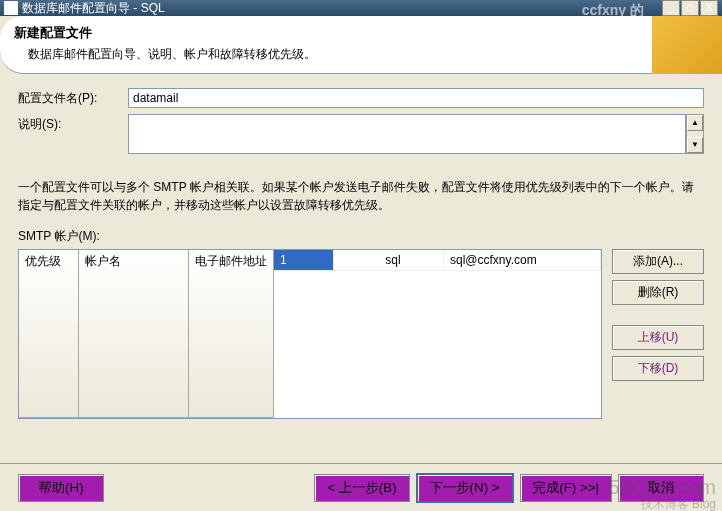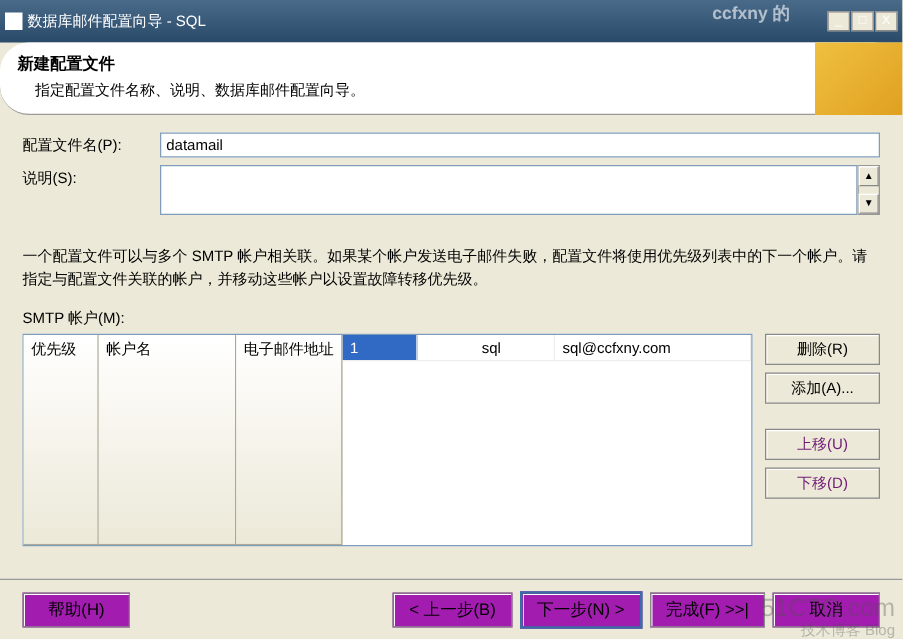--- a/index.html
+++ b/index.html
@@ -1,17 +1,17 @@
 <!DOCTYPE html>
 <html><head>
 <meta charset="utf-8">
 <style>
 * { box-sizing: border-box; margin: 0; padding: 0; }
 body { font-family: "Microsoft YaHei", SimSun, Arial, sans-serif; font-size: 12px; background: #ece9d8; width: 722px; height: 511px; overflow: hidden; position: relative; }
-.titlebar { background: linear-gradient(#4a6a8a, #2a4a6a); color: #fff; height: 34px; display: flex; align-items: center; padding: 0 4px; justify-content: space-between; }
+.titlebar { background: linear-gradient(#4a6a8a, #2a4a6a); color: #fff; height: 16px; display: flex; align-items: center; padding: 0 4px; justify-content: space-between; }
 .titlebar-left { display: flex; align-items: center; gap: 4px; }
 .titlebar-icon { width: 14px; height: 14px; background: #fff; display: inline-block; }
 .titlebar-btns { display: flex; gap: 1px; }
 .titlebar-btn { width: 18px; height: 16px; background: #ece9d8; border: 1px solid #888; font-size: 10px; text-align: center; line-height: 14px; cursor: pointer; }
 .header-panel { background: #fff; border-bottom: 1px solid #999; padding: 8px 14px; height: 58px; position: relative; border-radius: 23px; }
 .header-title { font-size: 13px; font-weight: bold; margin-bottom: 4px; }
 .header-sub { font-size: 12px; margin-left: 14px; }
 .header-graphic { position: absolute; right: 0; top: 0; width: 70px; height: 58px; background: linear-gradient(135deg, #f0c040, #e0a020); }
 .body-panel { padding: 14px 18px; }
 .form-row { display: flex; align-items: flex-start; margin-bottom: 6px; }
@@ -38,41 +38,41 @@
 .td-email { flex: 1; }
 .side-btns { width: 92px; display: flex; flex-direction: column; gap: 6px; }
 .btn { border: 1px solid #888; background: #ece9d8; padding: 3px 4px; font-size: 12px; cursor: pointer; text-align: center; box-shadow: inset 1px 1px 0 #fff; }
 .btn:disabled, .btn.disabled { color: #701a75; }
 .button-bar { position: absolute; bottom: 0; left: 0; right: 0; height: 48px; border-top: 1px solid #999; background: #ece9d8; display: flex; align-items: center; padding: 0 18px; gap: 6px; }
 .button-bar .spacer { flex: 1; }
 .nav-btn { min-width: 86px; padding: 4px 12px; border: 1px solid #888; background: #a21caf; cursor: pointer; box-shadow: inset 1px 1px 0 #fff; }
 .nav-btn.primary { border: 2px solid #3a6ea5; }
 .watermark { position: absolute; right: 6px; bottom: 0; color: rgba(80,80,80,0.35); font-size: 20px; font-weight: normal; pointer-events: none; text-align: right; line-height: 1.1; }
 .watermark small { font-size: 12px; display: block; }
-.overlay-text { position: absolute; top: 2px; right: 90px; color: rgba(255,255,255,0.6); font-size: 14px; font-weight: bold; pointer-events: none; }
+.overlay-text { position: absolute; top: 2px; right: 78px; color: rgba(255,255,255,0.6); font-size: 14px; font-weight: bold; pointer-events: none; }
 </style>
 </head>
 <body>
 
 <div class="titlebar">
   <div class="titlebar-left">
     <span class="titlebar-icon"></span>
     <span>数据库邮件配置向导 - SQL</span>
   </div>
   <div class="titlebar-btns">
     <div class="titlebar-btn">_</div>
     <div class="titlebar-btn">□</div>
     <div class="titlebar-btn">X</div>
   </div>
 </div>
 <div class="overlay-text">ccfxny 的</div>
 
 <div class="header-panel">
   <div class="header-title">新建配置文件</div>
-  <div class="header-sub">指定配置文件名称、说明、数据库邮件配置向导。</div>
+  <div class="header-sub">数据库邮件配置向导、说明、帐户和故障转移优先级。</div>
   <div class="header-graphic"></div>
 </div>
 
 <div class="body-panel">
 
   <div class="form-row">
     <div class="form-label">配置文件名(P):</div>
     <input class="text-input" type="text" value="datamail" style="">
   </div>
 
@@ -100,22 +100,22 @@
       </div>
       <div class="table-body">
         <div class="tr">
           <div class="td td-priority">1</div>
           <div class="td td-account">sql</div>
           <div class="td td-email">sql@ccfxny.com</div>
         </div>
       </div>
     </div>
     <div class="side-btns">
+      <button class="btn">添加(A)...</button>
       <button class="btn">删除(R)</button>
-      <button class="btn">添加(A)...</button>
       <div style="height:8px"></div>
       <button class="btn disabled">上移(U)</button>
       <button class="btn disabled">下移(D)</button>
     </div>
   </div>
 
 </div>
 
 <div class="button-bar">
   <button class="nav-btn">帮助(H)</button>

